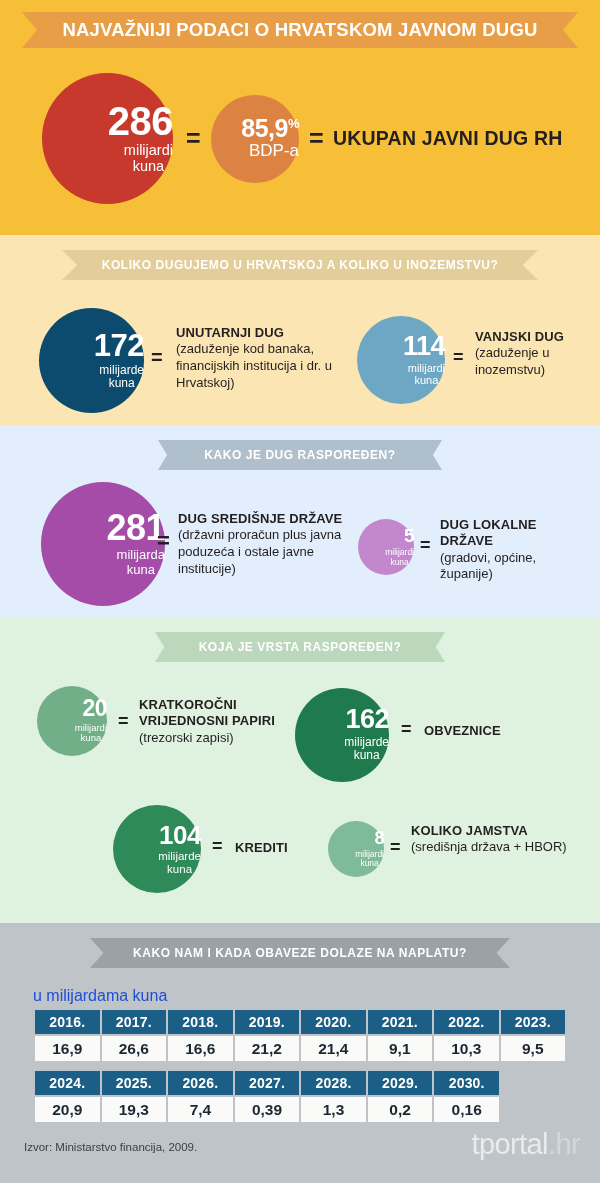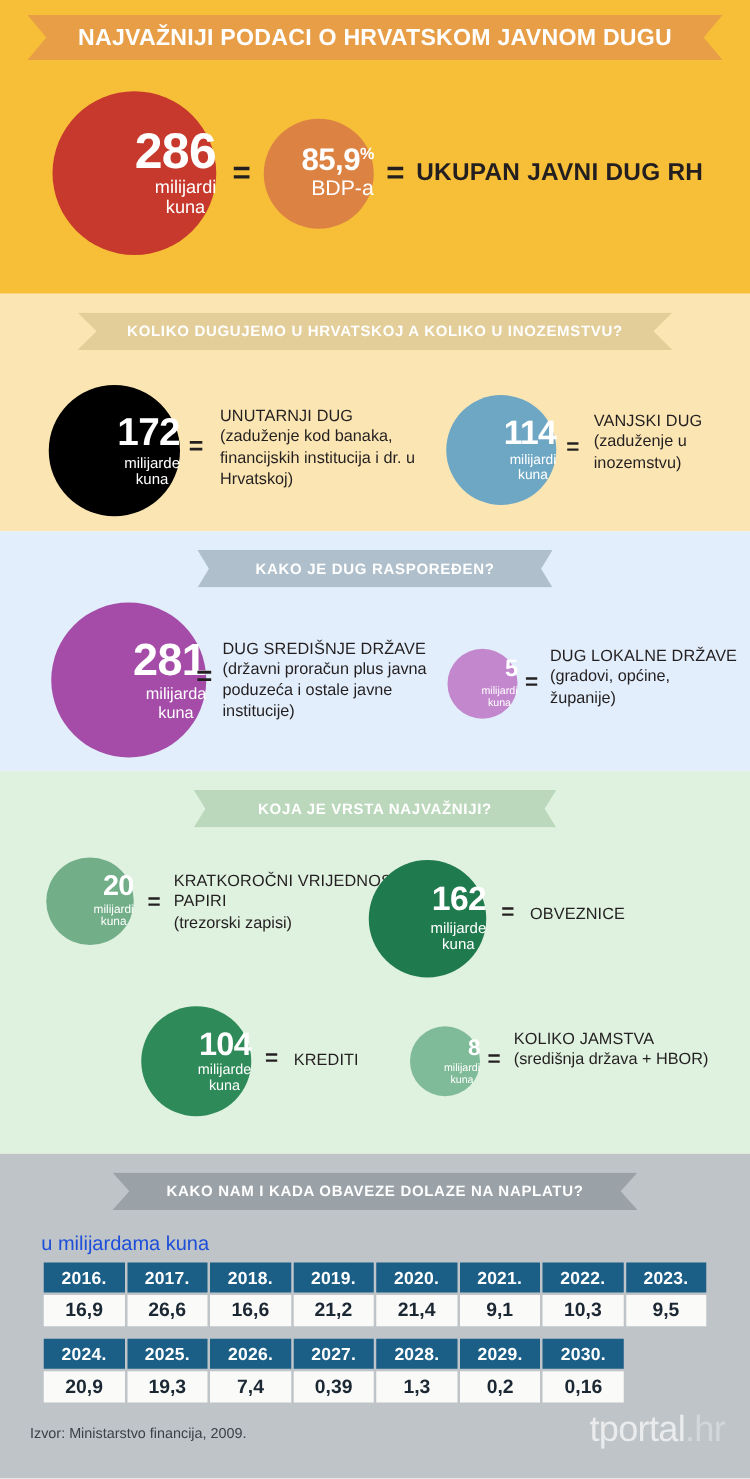--- a/index.html
+++ b/index.html
@@ -75,21 +75,21 @@
   
   .eq {
     position: absolute;
     font-weight: bold;
     color: #231f20;
     line-height: 1;
   }
 
   
   .label { position: absolute; color: #231f20; }
-  .label .hd { font-weight: normal; font-size: 13px; line-height: 1.25; letter-spacing: .1px; }
+  .label .hd { font-weight: bold; font-size: 13px; line-height: 1.25; letter-spacing: .1px; }
   .label .bd { font-size: 13px; line-height: 1.3; }
 
   
   #circle-286 {
     left: 42px; top: 73px; width: 131px; height: 131px;
     background: #C7392C;
   }
   #circle-286 .big { font-size: 40px; }
   #circle-286 .sub { font-size: 14.5px; }
 
@@ -108,21 +108,21 @@
   #eq-hero-2 { left: 309px; top: 126px; font-size: 25px; }
 
   #hero-text {
     position: absolute; left: 333px; top: 127px;
     font-size: 19.5px; font-weight: bold; color: #231f20; letter-spacing: .2px;
   }
 
   
   #circle-172 {
     left: 39px; top: 308px; width: 105px; height: 105px;
-    background: #000000;
+    background: #0c4a6e;
   }
   #circle-172 .big { font-size: 31px; }
   #circle-172 .sub { font-size: 12px; }
 
   #eq-172 { left: 151px; top: 347px; font-size: 20px; }
   #lbl-172 { left: 176px; top: 325px; width: 180px; }
 
   #circle-114 {
     left: 357px; top: 316px; width: 88px; height: 88px;
     background: #6DA7C4;
@@ -314,21 +314,21 @@
     </span>
   </div>
   <div class="eq" id="eq-5">=</div>
   <div class="label" id="lbl-5">
     <div class="hd">DUG LOKALNE DRŽAVE</div>
     <div class="bd">(gradovi, općine, županije)</div>
   </div>
 
   <div class="section" id="sec-type"></div>
 
-  <div class="ribbon notch-both" id="ribbon-type">KOJA JE VRSTA NAJVAŽNIJI?</div>
+  <div class="ribbon notch-both" id="ribbon-type">KOJA JE VRSTA RASPOREĐEN?</div>
 
   <div class="circle" id="circle-20">
     <span class="big">20</span>
     <span class="sub">
       <span>milijardi</span><br>
       <span>kuna</span>
     </span>
   </div>
   <div class="eq" id="eq-20">=</div>
   <div class="label" id="lbl-20">

